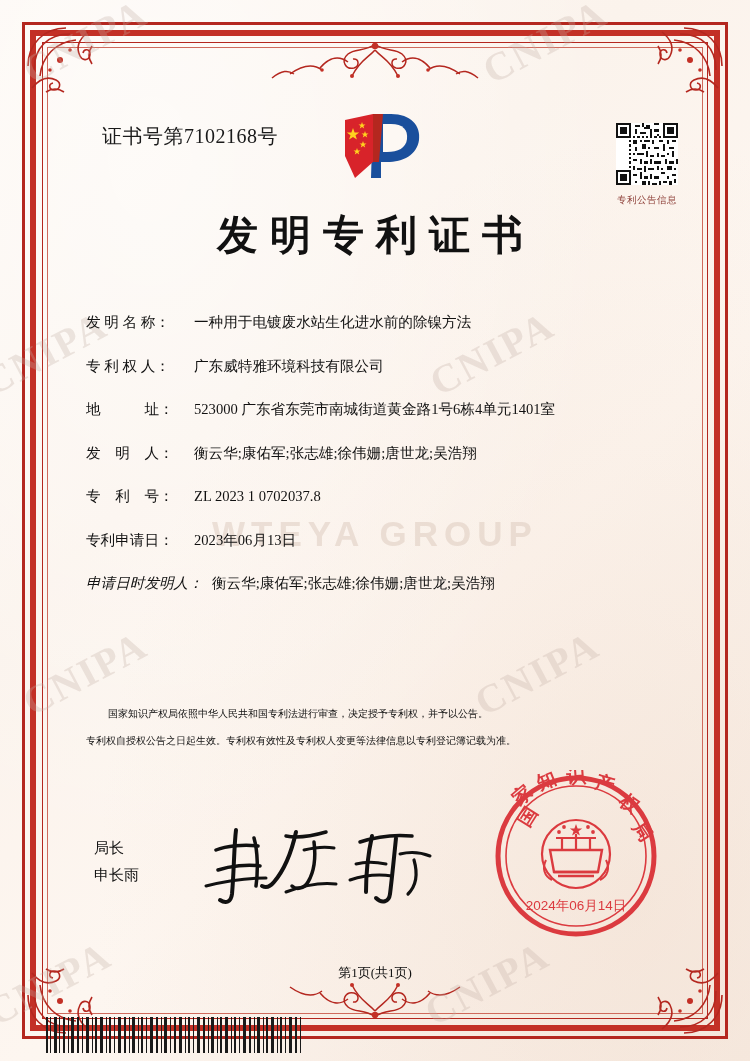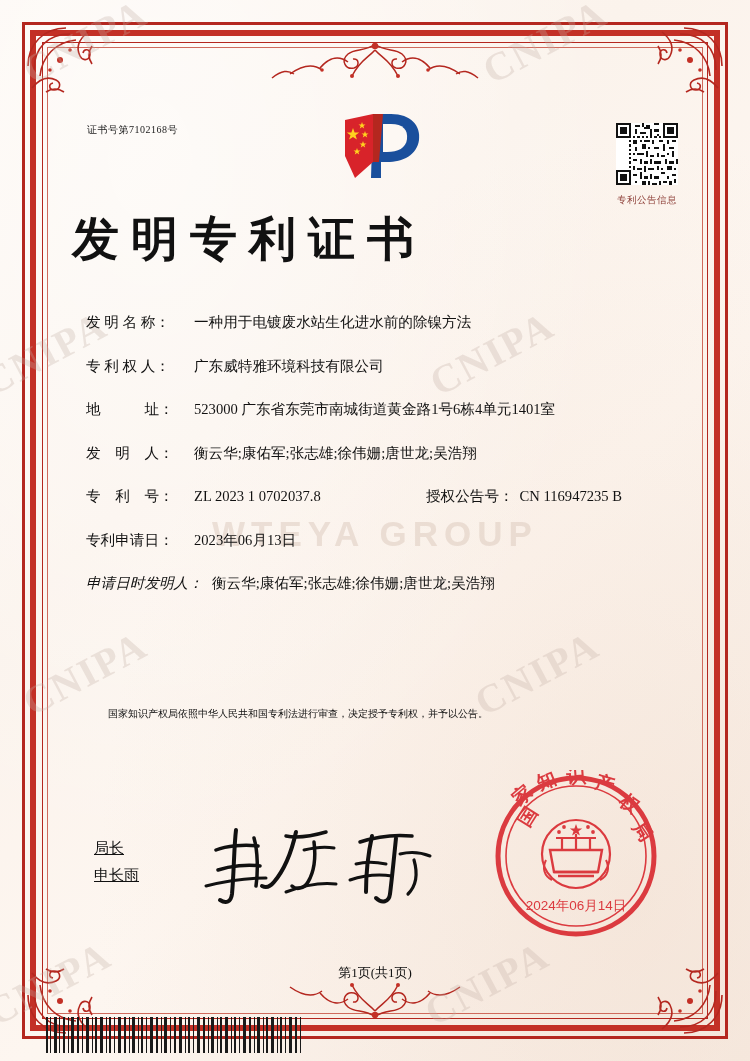--- a/index.html
+++ b/index.html
@@ -131,23 +131,23 @@
 
   
   #content {
     position: absolute;
     left: 60px; top: 60px;
     width: 630px; height: 940px;
   }
 
   .cert-no {
     position: absolute;
-    left: 27px;
+    left: 42px;
     top: 63px;
-    font-size: 10px;
+    font-size: 20px;
     color: #1a1a1a;
     letter-spacing: 0.5px;
   }
 
   
   .logo {
     position: absolute;
     left: 50%;
     top: 50px;
     transform: translateX(-50%);
@@ -173,22 +173,22 @@
     font-size: 9.5px;
     color: #8a3a33;
     letter-spacing: 0.5px;
     white-space: nowrap;
   }
 
   .main-title {
     position: absolute;
     left: 0; right: 10px;
     top: 148px;
-    text-align: left;
-    font-size: 47px;
+    text-align: center;
+    font-size: 41px;
     font-weight: bold;
     letter-spacing: 12px;
     text-indent: 12px;
     color: #111;
     font-family: "Liberation Serif", "DejaVu Serif", serif;
   }
 
   .fields {
     position: absolute;
     left: 26px;
@@ -232,21 +232,20 @@
   .statement .ln1 { padding-left: 22px; }
 
   
   .sig-label {
     position: absolute;
     left: 34px;
     top: 775px;
     font-size: 15px;
     line-height: 27px;
     color: #111;
-    text-decoration: underline;
   }
   .sig-script {
     position: absolute;
     left: 140px;
     top: 760px;
     width: 250px;
     height: 90px;
   }
 
   
@@ -533,37 +532,35 @@
       <div class="field-row">
         <span class="f-label">地　　　址：</span><span class="f-value">523000 广东省东莞市南城街道黄金路1号6栋4单元1401室</span>
       </div>
 
       <div class="field-row">
         <span class="f-label">发　明　人：</span><span class="f-value">衡云华;康佑军;张志雄;徐伟姗;唐世龙;吴浩翔</span>
       </div>
 
       <div class="field-row">
         <span class="f-label">专　利　号：</span><span class="f-value">ZL 2023 1 0702037.8</span>
-        <span class="col2">
-          <span class="f-label">授权公告号：</span><span class="f-value">CN 116947235 B</span>
-        </span>
       </div>
 
       <div class="field-row">
         <span class="f-label">专利申请日：</span><span class="f-value">2023年06月13日</span>
       </div>
 
 
       <div class="field-row">
         <span class="f-label" style="width:126px;font-style:italic;">申请日时发明人：</span><span class="f-value">衡云华;康佑军;张志雄;徐伟姗;唐世龙;吴浩翔</span>
       </div>
     </div>
 
     <div class="statement">
       <div class="ln1">国家知识产权局依照中华人民共和国专利法进行审查，决定授予专利权，并予以公告。</div>
+      <div>专利权自授权公告之日起生效。专利权有效性及专利权人变更等法律信息以专利登记簿记载为准。</div>
     </div>
 
     <div class="sig-label">
       <div>局长</div>
       <div>申长雨</div>
     </div>
 
     <svg class="sig-script" viewBox="0 0 250 90">
       <g fill="none" stroke="#111111" stroke-linecap="round" stroke-linejoin="round">
         <path d="M16,30 C26,26 44,24 58,26" stroke-width="3.5"></path>

